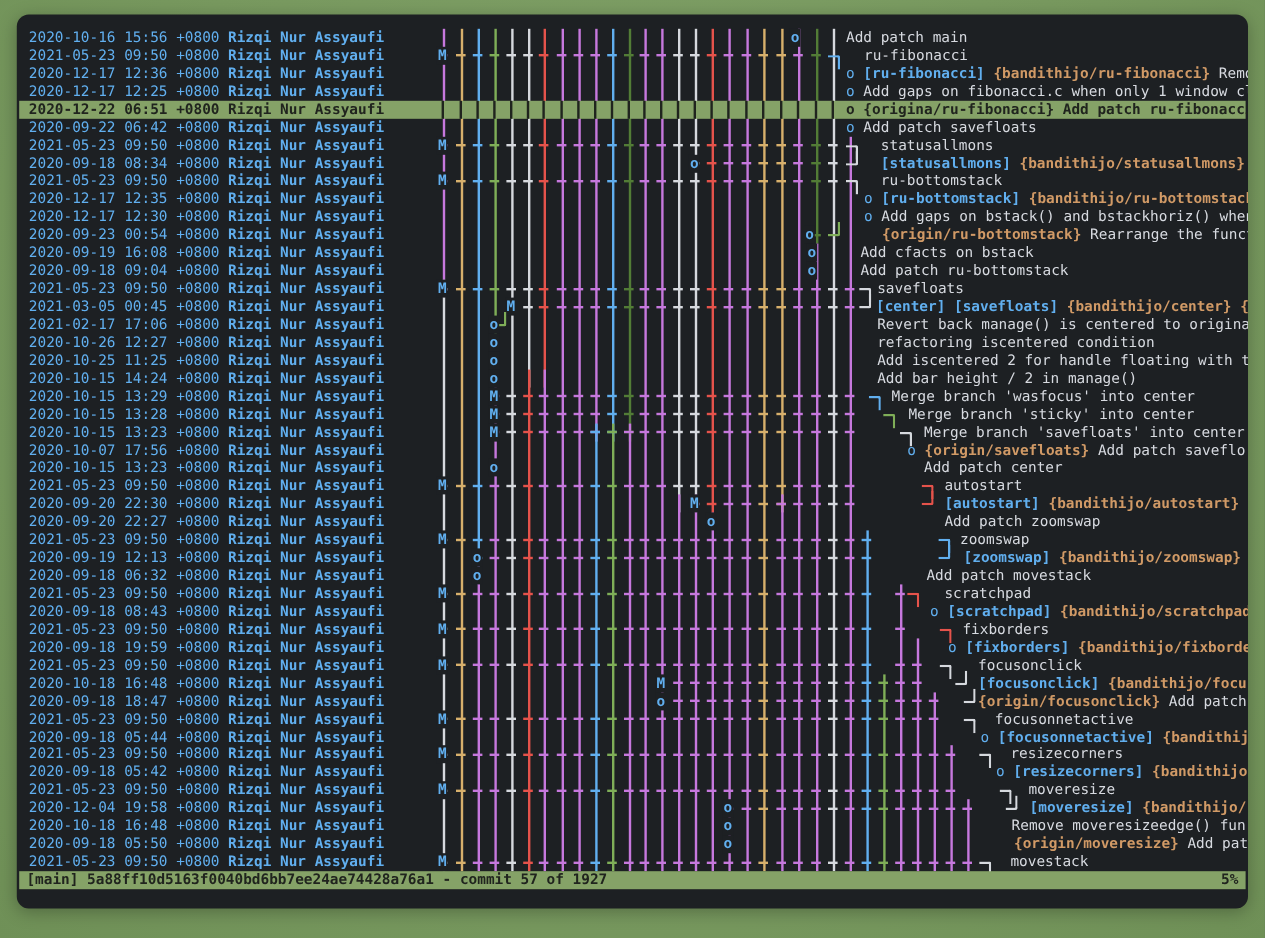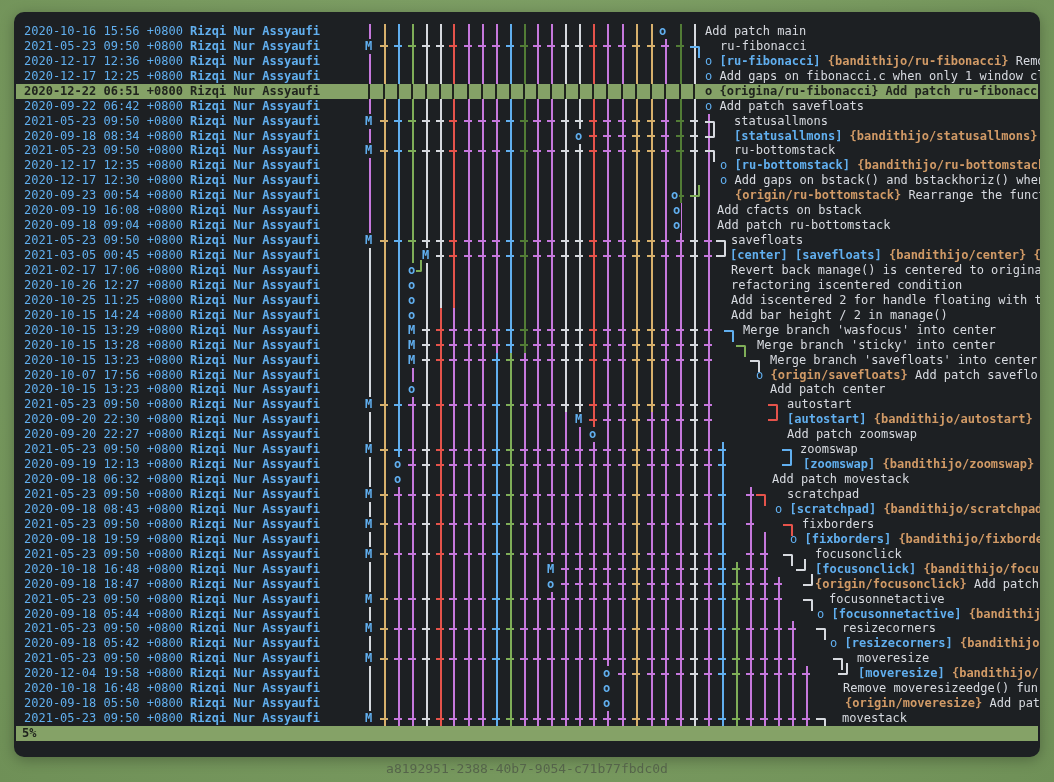--- a/index.html
+++ b/index.html
@@ -152,17 +152,17 @@
         <div class="row" style="top: 594.504px; z-index: 7;"><span class="cell date" style="left: 10px;">2020-09-18 05:44 +0800</span><span class="cell author" style="left: 176px;">Rizqi Nur Assyaufi</span><span class="cell" style="left: 803px;"><span style="color: rgb(97, 175, 239);">o </span><span class="b" style="color: rgb(97, 175, 239);">[focusonnetactive]</span><span style="color: rgb(215, 218, 224);"> </span><span class="b" style="color: rgb(209, 154, 102);">{bandithij</span></span></div>
         <div class="row" style="top: 609.44px; z-index: 7;"><span class="cell date" style="left: 10px;">2021-05-23 09:50 +0800</span><span class="cell author" style="left: 176px;">Rizqi Nur Assyaufi</span><div class="dash" style="left: 351px; top: 6.5px; background: rgb(214, 217, 222);"></div><div class="dash" style="left: 366px; top: 6.5px; background: rgb(215, 176, 108);"></div><div class="dash" style="left: 380px; top: 6.5px; background: rgb(198, 120, 221);"></div><div class="dash" style="left: 394px; top: 6.5px; background: rgb(198, 120, 221);"></div><div class="dash" style="left: 408px; top: 6.5px; background: rgb(214, 217, 222);"></div><div class="dash" style="left: 422px; top: 6.5px; background: rgb(229, 83, 75);"></div><div class="dash" style="left: 435px; top: 6.5px; background: rgb(198, 120, 221);"></div><div class="dash" style="left: 450px; top: 6.5px; background: rgb(198, 120, 221);"></div><div class="dash" style="left: 464px; top: 6.5px; background: rgb(198, 120, 221);"></div><div class="dash" style="left: 478px; top: 6.5px; background: rgb(97, 175, 239);"></div><div class="dash" style="left: 492px; top: 6.5px; background: rgb(127, 174, 88);"></div><div class="dash" style="left: 506px; top: 6.5px; background: rgb(198, 120, 221);"></div><div class="dash" style="left: 519px; top: 6.5px; background: rgb(198, 120, 221);"></div><div class="dash" style="left: 533px; top: 6.5px; background: rgb(198, 120, 221);"></div><div class="dash" style="left: 547px; top: 6.5px; background: rgb(198, 120, 221);"></div><div class="dash" style="left: 561px; top: 6.5px; background: rgb(198, 120, 221);"></div><div class="dash" style="left: 575px; top: 6.5px; background: rgb(198, 120, 221);"></div><div class="dash" style="left: 589px; top: 6.5px; background: rgb(198, 120, 221);"></div><div class="dash" style="left: 604px; top: 6.5px; background: rgb(198, 120, 221);"></div><div class="dash" style="left: 618px; top: 6.5px; background: rgb(215, 176, 108);"></div><div class="dash" style="left: 633px; top: 6.5px; background: rgb(198, 120, 221);"></div><div class="dash" style="left: 647px; top: 6.5px; background: rgb(198, 120, 221);"></div><div class="dash" style="left: 662px; top: 6.5px; background: rgb(198, 120, 221);"></div><div class="dash" style="left: 676px; top: 6.5px; background: rgb(214, 217, 222);"></div><div class="dash" style="left: 690px; top: 6.5px; background: rgb(198, 120, 221);"></div><div class="dash" style="left: 704px; top: 6.5px; background: rgb(97, 175, 239);"></div><div class="dash" style="left: 718px; top: 6.5px; background: rgb(127, 174, 88);"></div><div class="dash" style="left: 732px; top: 6.5px; background: rgb(198, 120, 221);"></div><div class="dash" style="left: 746px; top: 6.5px; background: rgb(198, 120, 221);"></div><div class="dash" style="left: 760px; top: 6.5px; background: rgb(198, 120, 221);"></div><div class="dash" style="left: 774px; top: 6.5px; background: rgb(198, 120, 221);"></div><div class="cn tr" style="left: 802px; top: 7px; border-color: rgb(214, 217, 222);"></div><span class="mk" style="left: 350px; color: rgb(97, 175, 239);">M</span><span class="cell" style="left: 828px;"><span style="color: rgb(215, 218, 224);">resizecorners</span></span></div>
         <div class="row" style="top: 624.376px; z-index: 7;"><span class="cell date" style="left: 10px;">2020-09-18 05:42 +0800</span><span class="cell author" style="left: 176px;">Rizqi Nur Assyaufi</span><span class="cell" style="left: 816px;"><span style="color: rgb(97, 175, 239);">o </span><span class="b" style="color: rgb(97, 175, 239);">[resizecorners]</span><span style="color: rgb(215, 218, 224);"> </span><span class="b" style="color: rgb(209, 154, 102);">{bandithijo</span></span></div>
         <div class="row" style="top: 639.312px; z-index: 7;"><span class="cell date" style="left: 10px;">2021-05-23 09:50 +0800</span><span class="cell author" style="left: 176px;">Rizqi Nur Assyaufi</span><div class="dash" style="left: 351px; top: 6.5px; background: rgb(214, 217, 222);"></div><div class="dash" style="left: 366px; top: 6.5px; background: rgb(215, 176, 108);"></div><div class="dash" style="left: 380px; top: 6.5px; background: rgb(198, 120, 221);"></div><div class="dash" style="left: 394px; top: 6.5px; background: rgb(198, 120, 221);"></div><div class="dash" style="left: 408px; top: 6.5px; background: rgb(214, 217, 222);"></div><div class="dash" style="left: 422px; top: 6.5px; background: rgb(229, 83, 75);"></div><div class="dash" style="left: 435px; top: 6.5px; background: rgb(198, 120, 221);"></div><div class="dash" style="left: 450px; top: 6.5px; background: rgb(198, 120, 221);"></div><div class="dash" style="left: 464px; top: 6.5px; background: rgb(198, 120, 221);"></div><div class="dash" style="left: 478px; top: 6.5px; background: rgb(97, 175, 239);"></div><div class="dash" style="left: 492px; top: 6.5px; background: rgb(127, 174, 88);"></div><div class="dash" style="left: 506px; top: 6.5px; background: rgb(198, 120, 221);"></div><div class="dash" style="left: 519px; top: 6.5px; background: rgb(198, 120, 221);"></div><div class="dash" style="left: 533px; top: 6.5px; background: rgb(198, 120, 221);"></div><div class="dash" style="left: 547px; top: 6.5px; background: rgb(198, 120, 221);"></div><div class="dash" style="left: 561px; top: 6.5px; background: rgb(198, 120, 221);"></div><div class="dash" style="left: 575px; top: 6.5px; background: rgb(198, 120, 221);"></div><div class="dash" style="left: 589px; top: 6.5px; background: rgb(198, 120, 221);"></div><div class="dash" style="left: 604px; top: 6.5px; background: rgb(198, 120, 221);"></div><div class="dash" style="left: 618px; top: 6.5px; background: rgb(215, 176, 108);"></div><div class="dash" style="left: 633px; top: 6.5px; background: rgb(198, 120, 221);"></div><div class="dash" style="left: 647px; top: 6.5px; background: rgb(198, 120, 221);"></div><div class="dash" style="left: 662px; top: 6.5px; background: rgb(198, 120, 221);"></div><div class="dash" style="left: 676px; top: 6.5px; background: rgb(214, 217, 222);"></div><div class="dash" style="left: 690px; top: 6.5px; background: rgb(198, 120, 221);"></div><div class="dash" style="left: 704px; top: 6.5px; background: rgb(97, 175, 239);"></div><div class="dash" style="left: 718px; top: 6.5px; background: rgb(127, 174, 88);"></div><div class="dash" style="left: 732px; top: 6.5px; background: rgb(198, 120, 221);"></div><div class="dash" style="left: 746px; top: 6.5px; background: rgb(198, 120, 221);"></div><div class="dash" style="left: 760px; top: 6.5px; background: rgb(198, 120, 221);"></div><div class="dash" style="left: 774px; top: 6.5px; background: rgb(198, 120, 221);"></div><div class="cn tr" style="left: 819px; top: 7px; border-color: rgb(214, 217, 222);"></div><span class="mk" style="left: 350px; color: rgb(97, 175, 239);">M</span><span class="cell" style="left: 843px;"><span style="color: rgb(215, 218, 224);">moveresize</span></span></div>
         <div class="row" style="top: 654.248px; z-index: 7;"><span class="cell date" style="left: 10px;">2020-12-04 19:58 +0800</span><span class="cell author" style="left: 176px;">Rizqi Nur Assyaufi</span><div class="dash" style="left: 589px; top: 6.5px; background: rgb(198, 120, 221);"></div><div class="dash" style="left: 604px; top: 6.5px; background: rgb(198, 120, 221);"></div><div class="dash" style="left: 618px; top: 6.5px; background: rgb(215, 176, 108);"></div><div class="dash" style="left: 633px; top: 6.5px; background: rgb(198, 120, 221);"></div><div class="dash" style="left: 647px; top: 6.5px; background: rgb(198, 120, 221);"></div><div class="dash" style="left: 662px; top: 6.5px; background: rgb(198, 120, 221);"></div><div class="dash" style="left: 676px; top: 6.5px; background: rgb(214, 217, 222);"></div><div class="dash" style="left: 690px; top: 6.5px; background: rgb(198, 120, 221);"></div><div class="dash" style="left: 704px; top: 6.5px; background: rgb(97, 175, 239);"></div><div class="dash" style="left: 718px; top: 6.5px; background: rgb(127, 174, 88);"></div><div class="dash" style="left: 732px; top: 6.5px; background: rgb(198, 120, 221);"></div><div class="dash" style="left: 746px; top: 6.5px; background: rgb(198, 120, 221);"></div><div class="dash" style="left: 760px; top: 6.5px; background: rgb(198, 120, 221);"></div><div class="dash" style="left: 774px; top: 6.5px; background: rgb(198, 120, 221);"></div><div class="dash" style="left: 788px; top: 6.5px; background: rgb(198, 120, 221);"></div><div class="cn br" style="left: 824px; top: -3px; border-color: rgb(214, 217, 222);"></div><span class="mk" style="left: 588px; color: rgb(97, 175, 239);">o</span><span class="cell" style="left: 844px;"><span class="b" style="color: rgb(97, 175, 239);">[moveresize]</span><span style="color: rgb(215, 218, 224);"> </span><span class="b" style="color: rgb(209, 154, 102);">{bandithijo/</span></span></div>
         <div class="row" style="top: 669.184px; z-index: 7;"><span class="cell date" style="left: 10px;">2020-10-18 16:48 +0800</span><span class="cell author" style="left: 176px;">Rizqi Nur Assyaufi</span><span class="mk" style="left: 588px; color: rgb(97, 175, 239);">o</span><span class="cell" style="left: 829px;"><span style="color: rgb(215, 218, 224);">Remove moveresizeedge() fun</span></span></div>
         <div class="row" style="top: 684.12px; z-index: 7;"><span class="cell date" style="left: 10px;">2020-09-18 05:50 +0800</span><span class="cell author" style="left: 176px;">Rizqi Nur Assyaufi</span><span class="mk" style="left: 588px; color: rgb(97, 175, 239);">o</span><span class="cell" style="left: 831px;"><span class="b" style="color: rgb(209, 154, 102);">{origin/moveresize}</span><span style="color: rgb(215, 218, 224);"> Add pat</span></span></div>
         <div class="row" style="top: 699.056px; z-index: 7;"><span class="cell date" style="left: 10px;">2021-05-23 09:50 +0800</span><span class="cell author" style="left: 176px;">Rizqi Nur Assyaufi</span><div class="dash" style="left: 351px; top: 6.5px; background: rgb(214, 217, 222);"></div><div class="dash" style="left: 366px; top: 6.5px; background: rgb(215, 176, 108);"></div><div class="dash" style="left: 380px; top: 6.5px; background: rgb(198, 120, 221);"></div><div class="dash" style="left: 394px; top: 6.5px; background: rgb(198, 120, 221);"></div><div class="dash" style="left: 408px; top: 6.5px; background: rgb(214, 217, 222);"></div><div class="dash" style="left: 422px; top: 6.5px; background: rgb(229, 83, 75);"></div><div class="dash" style="left: 435px; top: 6.5px; background: rgb(198, 120, 221);"></div><div class="dash" style="left: 450px; top: 6.5px; background: rgb(198, 120, 221);"></div><div class="dash" style="left: 464px; top: 6.5px; background: rgb(198, 120, 221);"></div><div class="dash" style="left: 478px; top: 6.5px; background: rgb(97, 175, 239);"></div><div class="dash" style="left: 492px; top: 6.5px; background: rgb(127, 174, 88);"></div><div class="dash" style="left: 506px; top: 6.5px; background: rgb(198, 120, 221);"></div><div class="dash" style="left: 519px; top: 6.5px; background: rgb(198, 120, 221);"></div><div class="dash" style="left: 533px; top: 6.5px; background: rgb(198, 120, 221);"></div><div class="dash" style="left: 547px; top: 6.5px; background: rgb(198, 120, 221);"></div><div class="dash" style="left: 561px; top: 6.5px; background: rgb(198, 120, 221);"></div><div class="dash" style="left: 575px; top: 6.5px; background: rgb(198, 120, 221);"></div><div class="dash" style="left: 589px; top: 6.5px; background: rgb(198, 120, 221);"></div><div class="dash" style="left: 604px; top: 6.5px; background: rgb(198, 120, 221);"></div><div class="dash" style="left: 618px; top: 6.5px; background: rgb(215, 176, 108);"></div><div class="dash" style="left: 633px; top: 6.5px; background: rgb(198, 120, 221);"></div><div class="dash" style="left: 647px; top: 6.5px; background: rgb(198, 120, 221);"></div><div class="dash" style="left: 662px; top: 6.5px; background: rgb(198, 120, 221);"></div><div class="dash" style="left: 676px; top: 6.5px; background: rgb(214, 217, 222);"></div><div class="dash" style="left: 690px; top: 6.5px; background: rgb(198, 120, 221);"></div><div class="dash" style="left: 704px; top: 6.5px; background: rgb(97, 175, 239);"></div><div class="dash" style="left: 718px; top: 6.5px; background: rgb(127, 174, 88);"></div><div class="dash" style="left: 732px; top: 6.5px; background: rgb(198, 120, 221);"></div><div class="dash" style="left: 746px; top: 6.5px; background: rgb(198, 120, 221);"></div><div class="dash" style="left: 760px; top: 6.5px; background: rgb(198, 120, 221);"></div><div class="dash" style="left: 774px; top: 6.5px; background: rgb(198, 120, 221);"></div><div class="dash" style="left: 788px; top: 6.5px; background: rgb(198, 120, 221);"></div><div class="cn tr" style="left: 802px; top: 7px; border-color: rgb(214, 217, 222);"></div><span class="mk" style="left: 350px; color: rgb(97, 175, 239);">M</span><span class="cell" style="left: 828px;"><span style="color: rgb(215, 218, 224);">movestack</span></span></div>
       </div>
     <div class="statusbar">
+      <span>[main] 5a88ff10d5163f0040bd6bb7ee24ae74428a76a1 - commit 57 of 1927</span>
       <span>5%</span>
     </div>
   </div>
-  <div class="footer">a8192951-2388-40b7-9054-c71b77fbdc0d</div>
 </div>
 
 </body></html>

